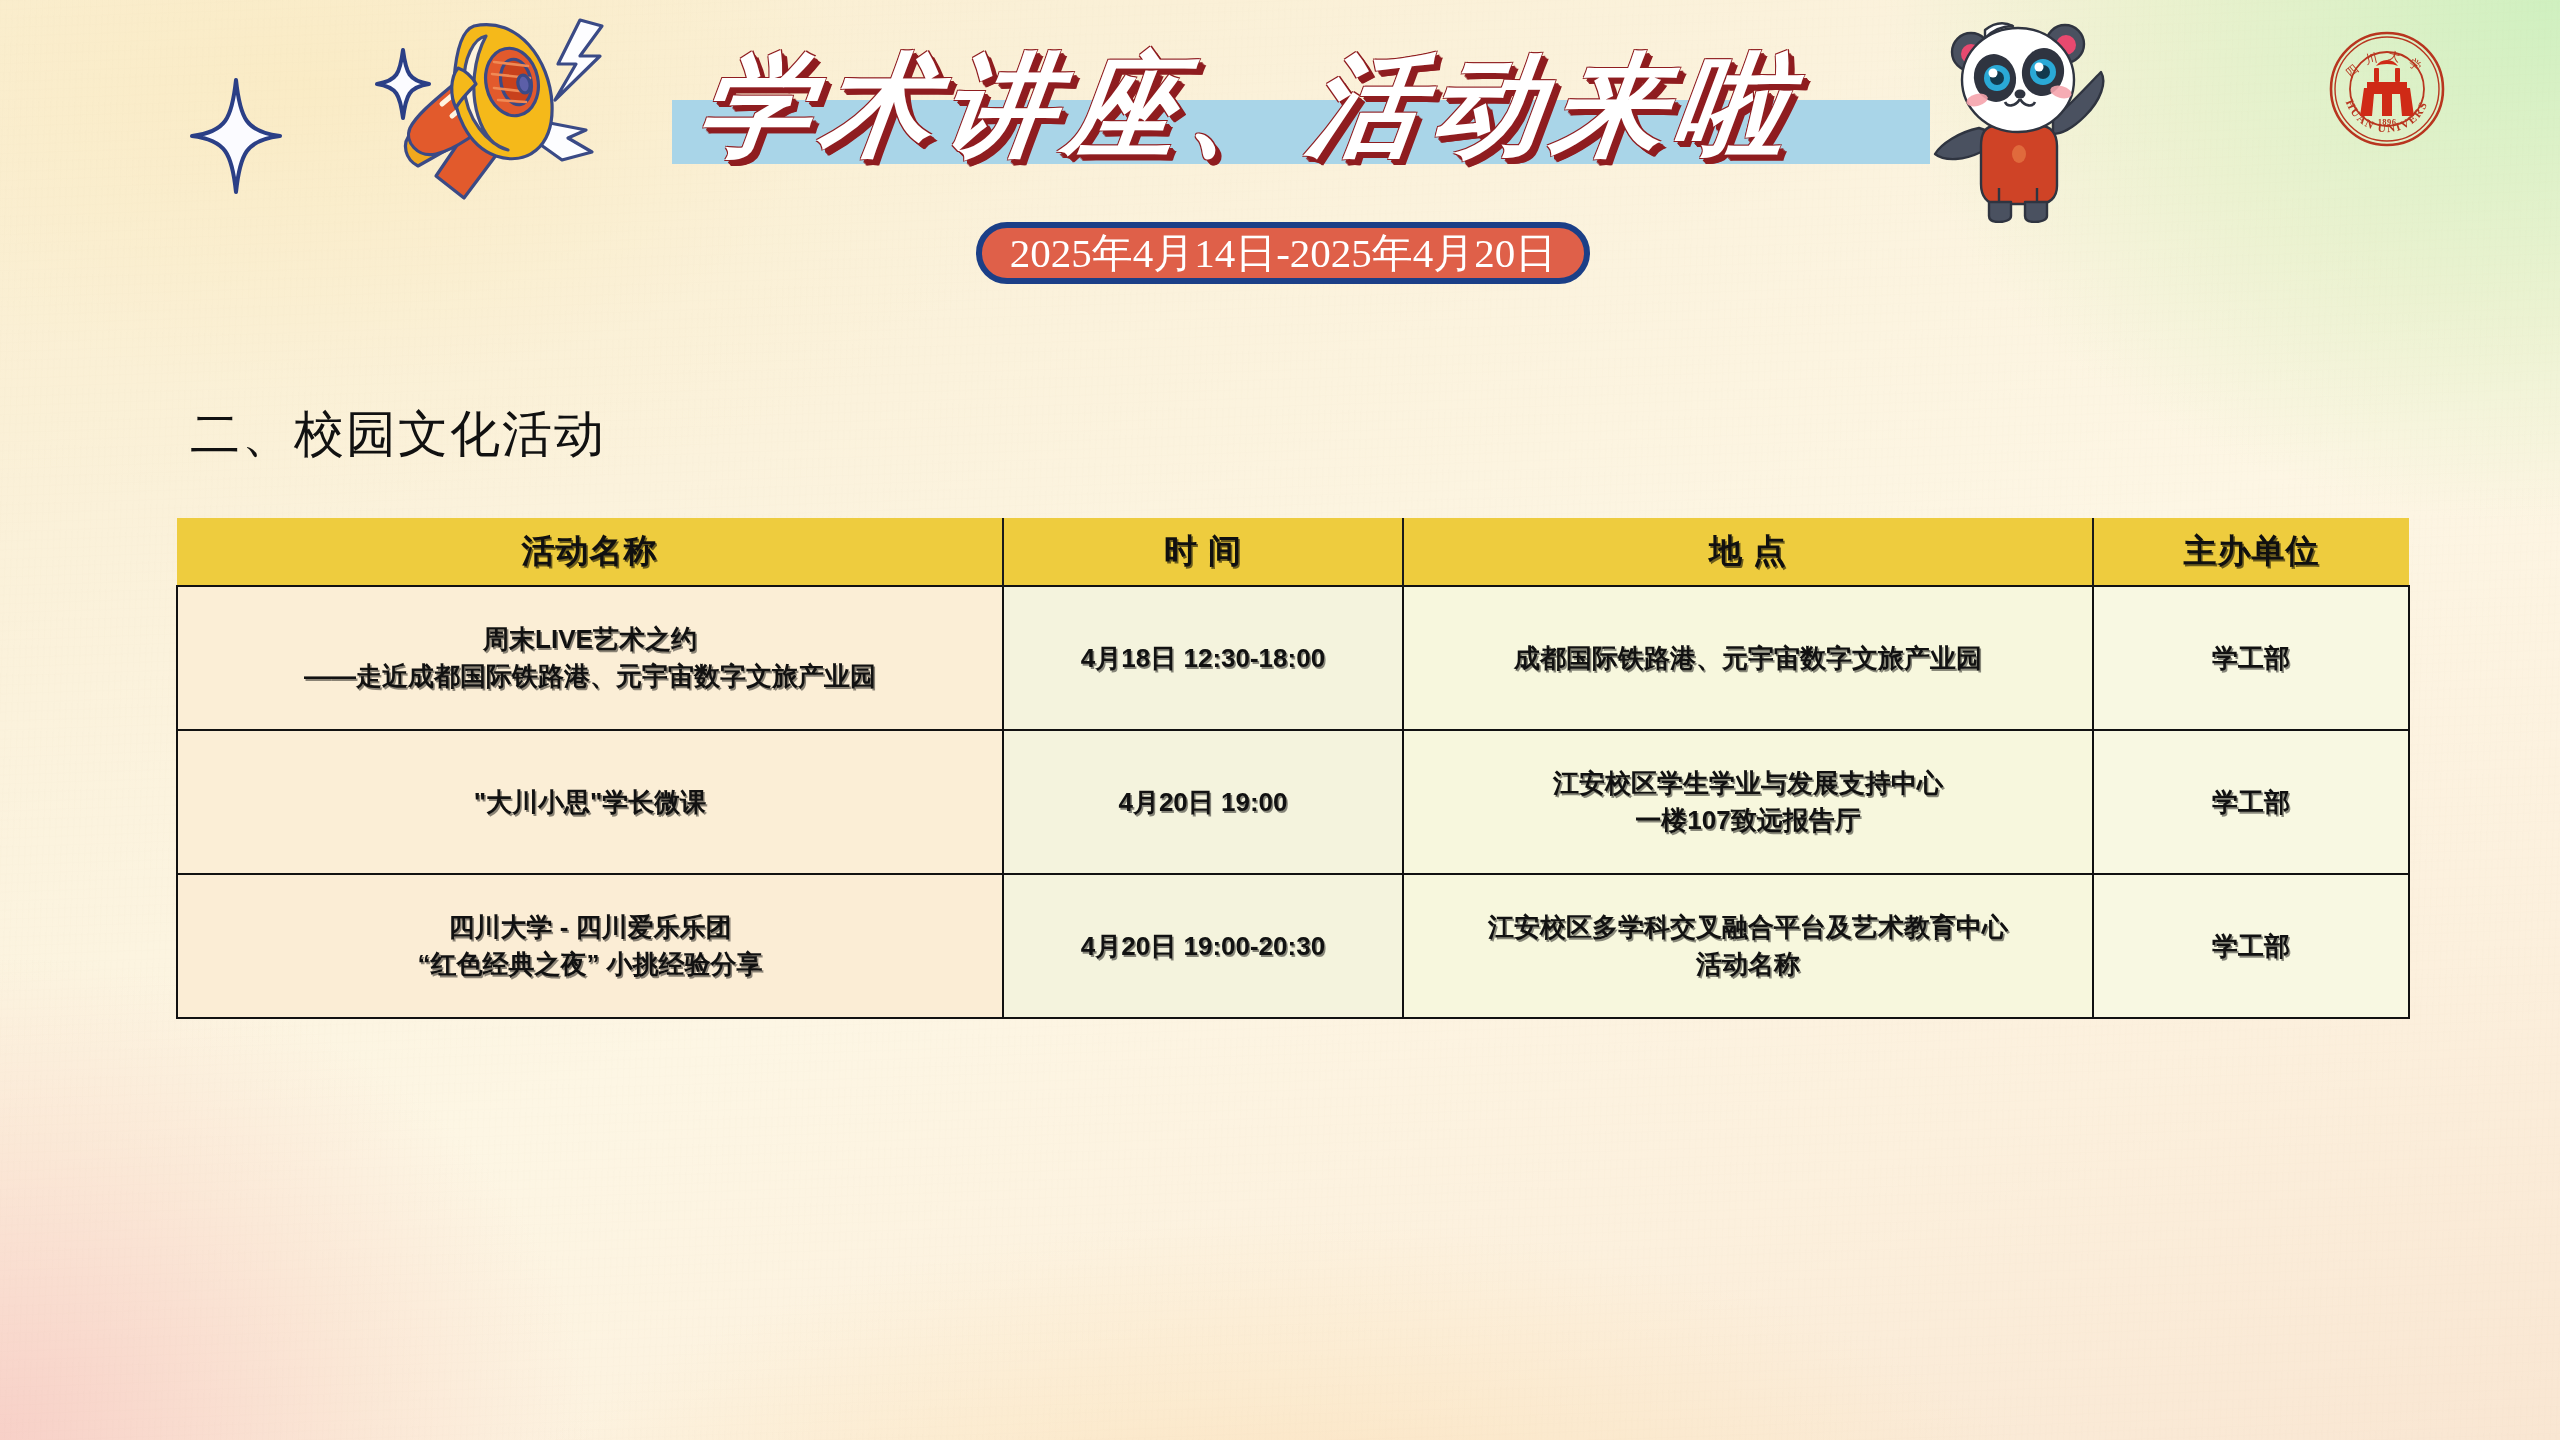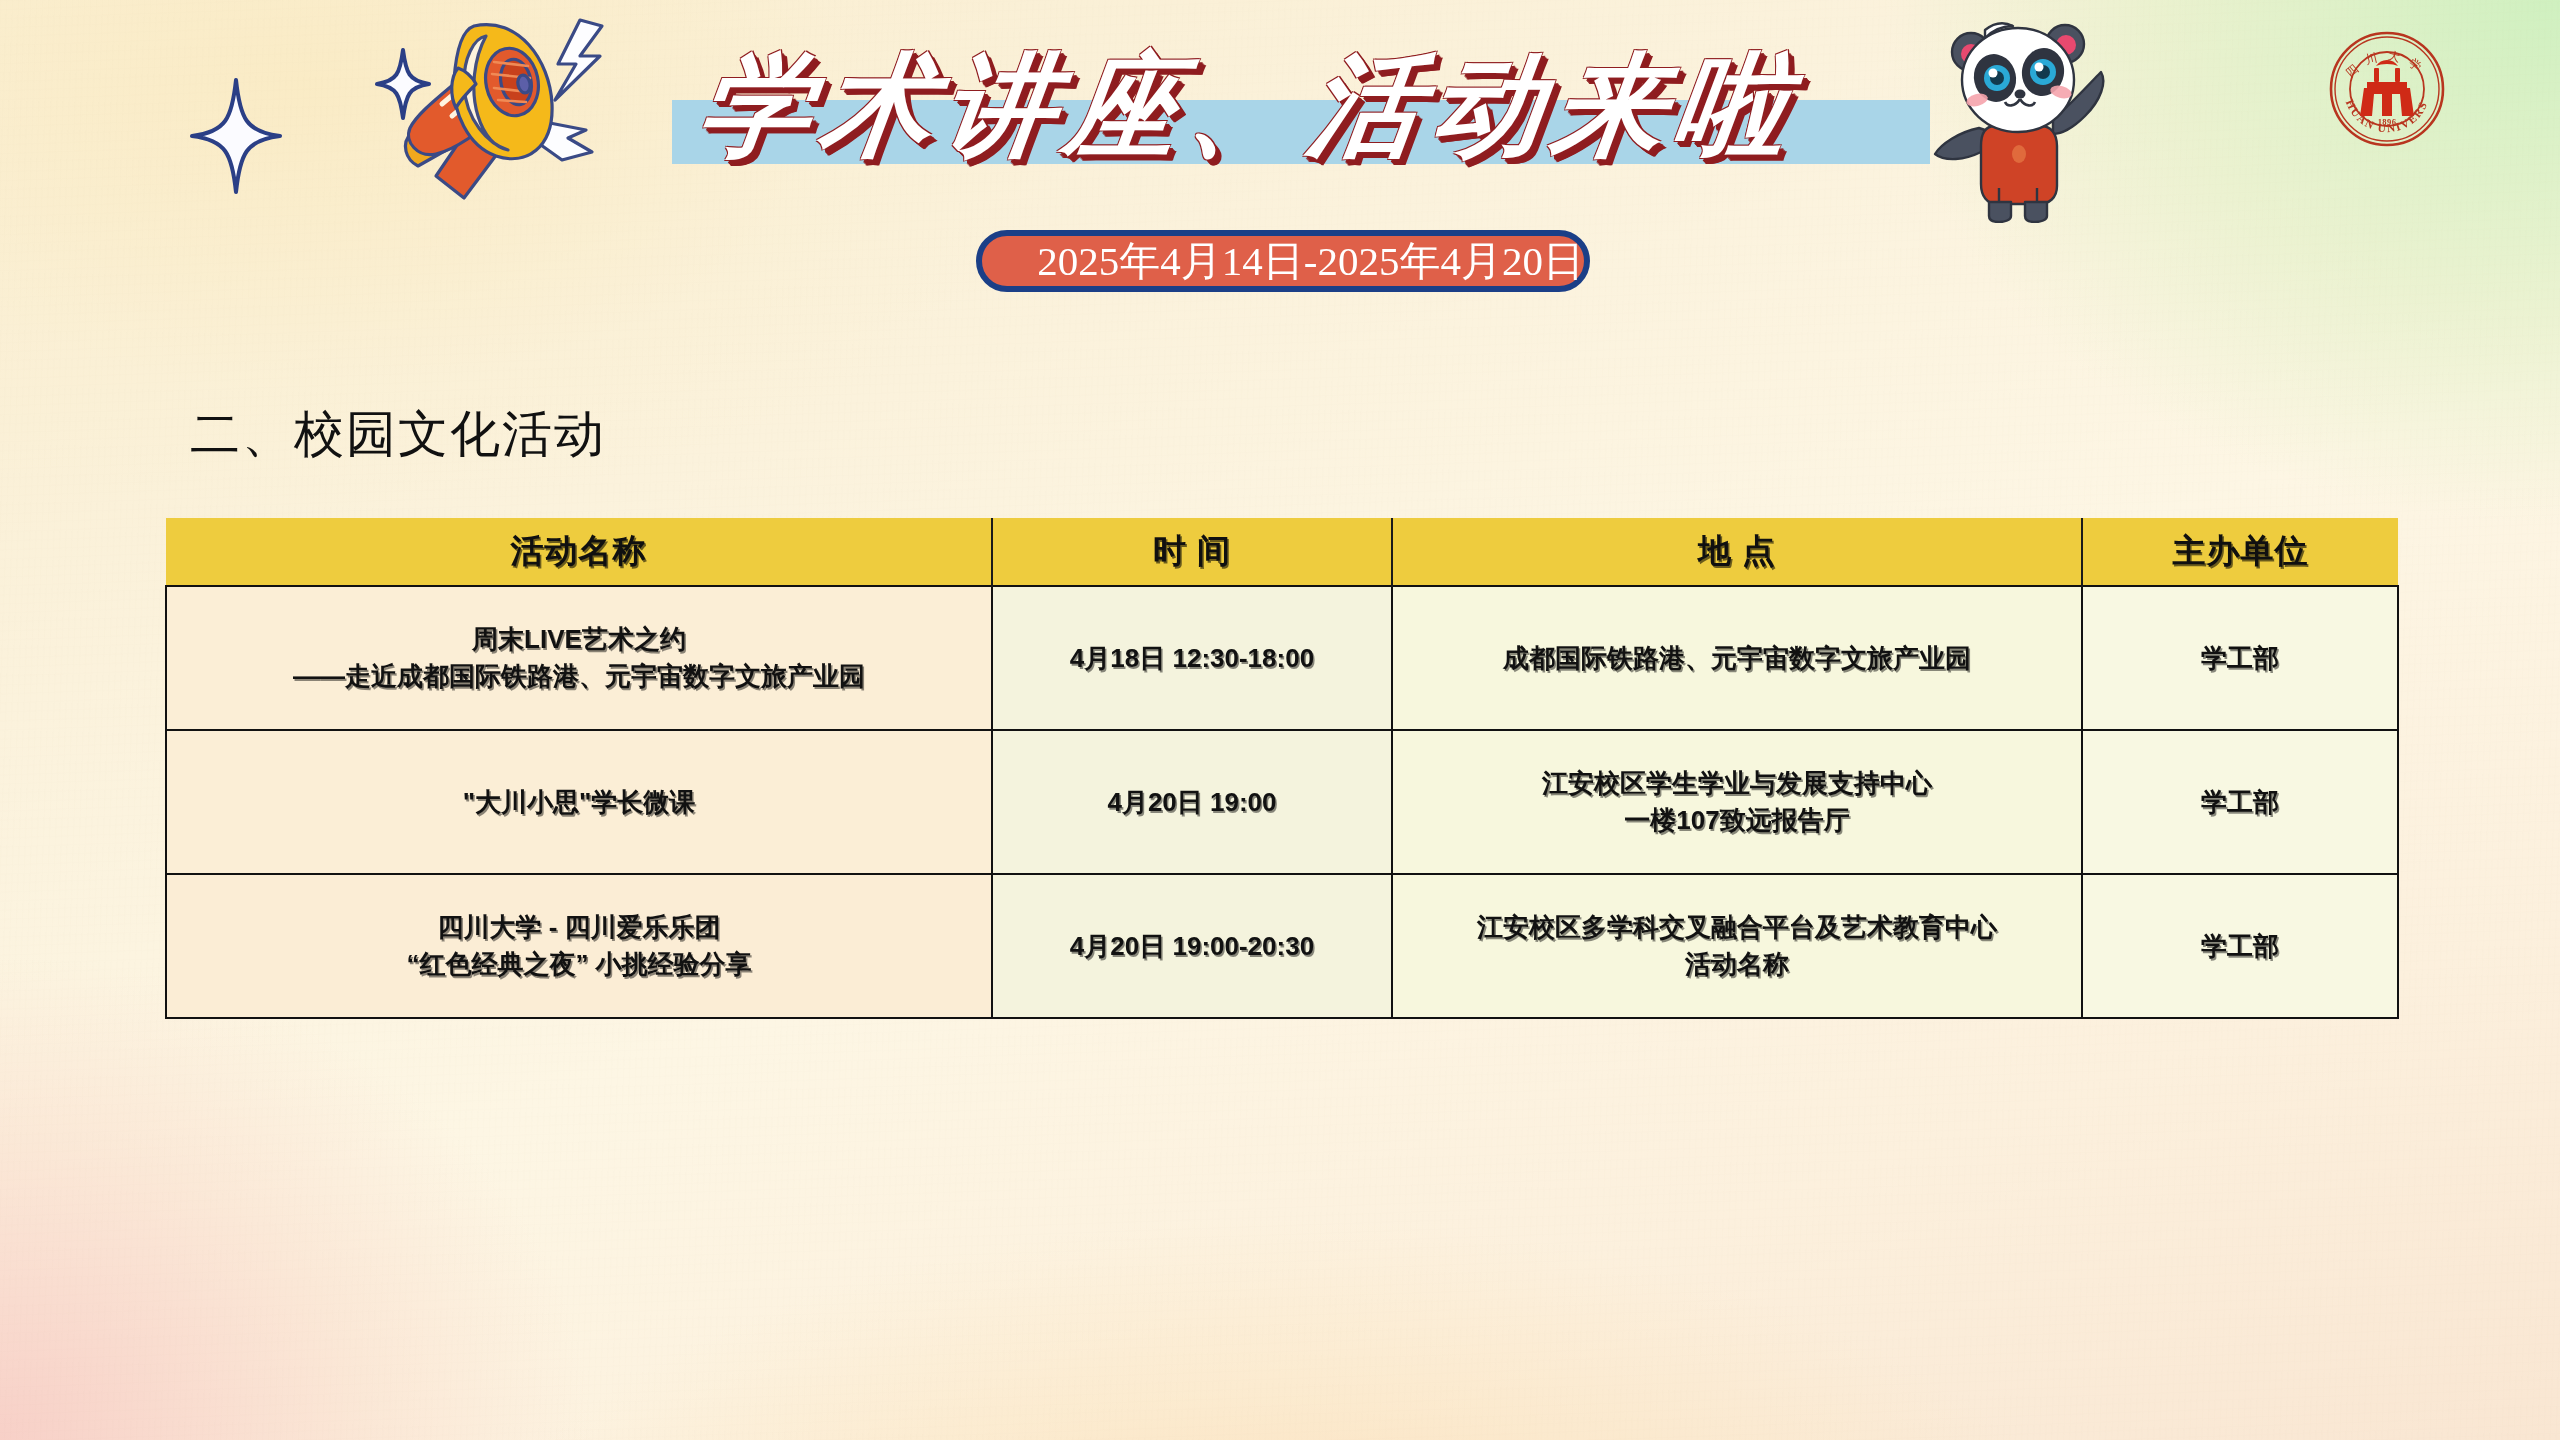--- a/index.html
+++ b/index.html
@@ -70,29 +70,29 @@
        3px 3px 0 #8f1d20,  4px 4px 0 #8f1d20,
        5px 5px 0 #8f1d20,  6px 6px 0 #8f1d20,
        7px 6px 0 #8f1d20, -1px -1px 0 #8f1d20,
        1px -1px 0 #8f1d20, -1px 1px 0 #8f1d20;
     transform: skewX(-7deg);
   }
 
   #date-banner {
     position: absolute;
     left: 978px;
-    top: 232px;
+    top: 224px;
     width: 610px;
     height: 58px;
     background: #df6049;
     border: 4px solid #1b3f87;
     border-radius: 32px;
     display: flex;
     align-items: center;
-    justify-content: flex-end;
+    justify-content: center;
   }
   #date-banner::after {
     content: "";
     position: absolute;
     left: -6px; right: -6px; top: -6px; bottom: -6px;
     border: 3px solid #1b3f87;
     border-radius: 38px;
     pointer-events: none;
   }
   #date-banner-text {
@@ -117,21 +117,21 @@
     font-weight: 400;
     color: #111111;
     letter-spacing: 2px;
     white-space: nowrap;
     font-family: "Liberation Sans", "DejaVu Sans", sans-serif;
   }
 
   
   #schedule-table {
     position: absolute;
-    left: 165px;
+    left: 176px;
     top: 518px;
     width: 2232px;
     border-collapse: collapse;
     table-layout: fixed;
   }
 
   #schedule-table col.c-name  { width: 826px; }
   #schedule-table col.c-time  { width: 400px; }
   #schedule-table col.c-place { width: 690px; }
   #schedule-table col.c-org   { width: 316px; }

